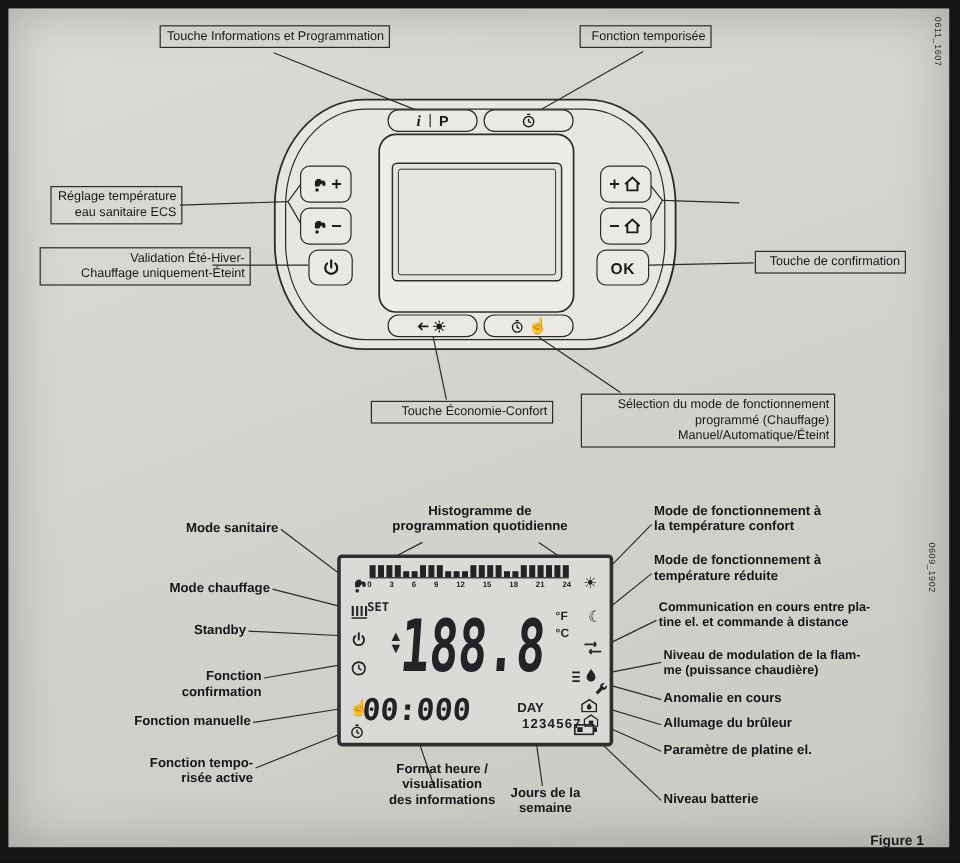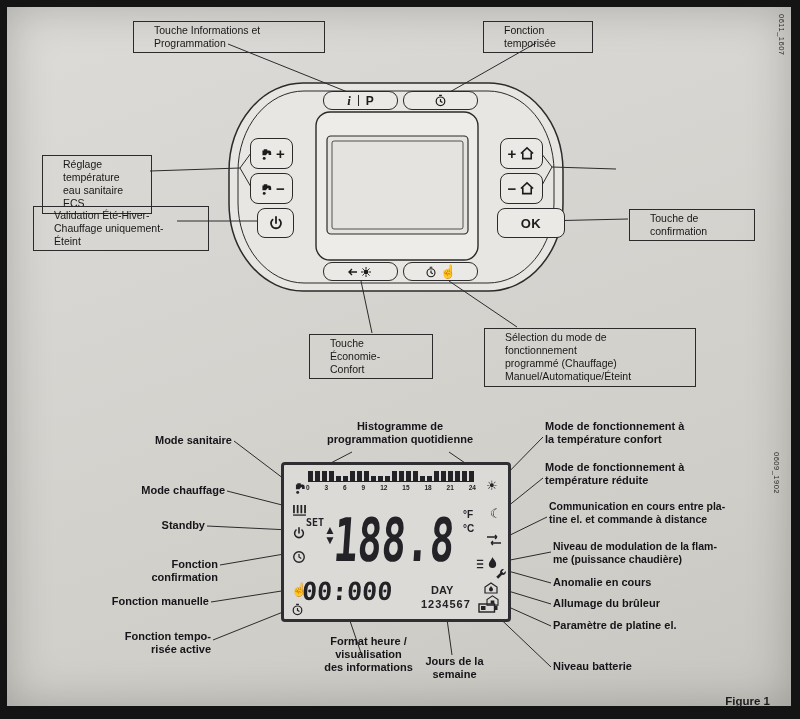--- a/index.html
+++ b/index.html
@@ -3,21 +3,21 @@
 <meta charset="utf-8">
 <style>
   html,body{margin:0;padding:0;background:#101010;}
   .root{position:relative;width:800px;height:719px;background:#141414;overflow:hidden;
         font-family:"Liberation Sans",sans-serif;color:#1c1c1c;}
   .page-bg{position:absolute;left:7px;top:7px;right:9px;bottom:13px;
         background:linear-gradient(160deg,#dcdbd7 0%,#d6d5d1 35%,#cfcec8 75%,#c7c6c0 100%);
         box-shadow:inset 0 0 45px rgba(0,0,0,.22);}
   svg.overlay{position:absolute;left:0;top:0;z-index:1;pointer-events:none;}
   .co{position:absolute;z-index:2;box-sizing:border-box;border:1px solid #2b2b2b;
-      padding:2px 20px;font-size:10.5px;line-height:1.25;text-align:left;
+      padding:2px 4px;font-size:10.5px;line-height:1.25;text-align:right;
       white-space:pre-line;color:#181818;}
   .lbl{position:absolute;z-index:2;box-sizing:border-box;font-weight:bold;font-size:11px;
       line-height:1.2;white-space:pre-line;color:#15151a;}
   .lbl.sm{font-size:10.5px;}
   .r{text-align:right;} .c{text-align:center;}
   .btn{position:absolute;z-index:3;box-sizing:border-box;border:1.6px solid #2b2b2b;
       border-radius:8px;background:#eae9e5;display:flex;align-items:center;
       justify-content:center;gap:3px;font-weight:bold;color:#1c1c1c;cursor:pointer;}
   .btn .sign{font-size:15px;line-height:1;}
   .btn-top{border-radius:9px;height:19px;font-size:11px;}
@@ -28,21 +28,21 @@
   .ic{display:block;}
   .lcd{position:absolute;z-index:2;border:3px solid #2f2f33;border-radius:4px;
        background:#dbdad6;box-sizing:border-box;}
   .lcd *{position:absolute;box-sizing:border-box;color:#232327;}
   .bars{display:flex;align-items:flex-end;gap:2px;height:11px;border-bottom:1.5px solid #232327;}
   .bars .bar{position:static;width:5px;background:#232327;}
   .bars .tall{height:10px;} .bars .short{height:5px;}
   .scale{display:flex;justify-content:space-between;font-size:6.5px;font-weight:bold;}
   .scale span{position:static;}
   .seg{font-family:"DejaVu Sans Mono",monospace;font-weight:bold;}
-  .set{font-size:10px;margin-top:16px;}
+  .set{font-size:10px;}
   .temp{font-size:40px;line-height:1;transform:skewX(-4deg) scaleY(1.5);transform-origin:top left;}
   .time{font-size:25px;line-height:1;transform:skewX(-4deg);}
   .deg{font-size:10px;font-weight:bold;}
   .dayw{font-size:11px;font-weight:bold;}
   .days{font-size:11px;font-weight:bold;letter-spacing:1px;}
   .arrcol{font-size:12px;line-height:.85;text-align:center;}
   .glyph{font-size:13px;line-height:1;}
   .figure{position:absolute;z-index:2;font-weight:bold;font-size:11.5px;}
   .vcode{position:absolute;z-index:2;writing-mode:vertical-rl;font-size:7.5px;
          letter-spacing:.5px;color:#2a2a2a;}
@@ -95,21 +95,21 @@
     </g>
   </svg>
 
   <div class="co" style="left:133px;top:21px;width:192px">Touche Informations et Programmation</div>
   <div class="co" style="left:483px;top:21px;width:110px">Fonction temporisée</div>
   <div class="co" style="left:42px;top:155px;width:110px">Réglage température
 eau sanitaire ECS</div>
   <div class="co" style="left:33px;top:206px;width:176px">Validation Été-Hiver-
 Chauffage uniquement-Éteint</div>
   <div class="co" style="left:629px;top:209px;width:126px">Touche de confirmation</div>
-  <div class="co" style="left:309px;top:334px;width:124px">Touche Économie-Confort</div>
+  <div class="co" style="left:309px;top:334px;width:152px">Touche Économie-Confort</div>
   <div class="co" style="left:484px;top:328px;width:212px">Sélection du mode de fonctionnement
 programmé (Chauffage)
 Manuel/Automatique/Éteint</div>
 
   <div class="btn btn-top" style="left:323px;top:91px;width:75px;">
     <span class="ib">i</span>
     <span class="vdiv"></span>
     <span class="pb">P</span>
   </div>
   <div class="btn btn-top" style="left:403px;top:91px;width:75px;">
@@ -158,21 +158,21 @@
     <svg class="ic" width="16" height="15" viewBox="0 0 16 16">
       <path d="M1.5 8 8 2l6.5 6M3.5 7v6.5h9V7" fill="none" stroke="#1c1c1c" stroke-width="1.7"></path>
     </svg>
   </div>
   <div class="btn" style="left:500px;top:173px;width:43px;height:31px">
     <span class="sign">−</span>
     <svg class="ic" width="16" height="15" viewBox="0 0 16 16">
       <path d="M1.5 8 8 2l6.5 6M3.5 7v6.5h9V7" fill="none" stroke="#1c1c1c" stroke-width="1.7"></path>
     </svg>
   </div>
-  <div class="btn okb" style="left:497px;top:208px;width:68px;height:30px">OK</div>
+  <div class="btn okb" style="left:497px;top:208px;width:44px;height:30px">OK</div>
 
   <div class="lbl c" style="left:315px;top:420px;width:170px">Histogramme de
 programmation quotidienne</div>
   <div class="lbl r" style="left:146px;top:434px;width:86px">Mode sanitaire</div>
   <div class="lbl r" style="left:135px;top:484px;width:90px">Mode chauffage</div>
   <div class="lbl r" style="left:145px;top:519px;width:60px">Standby</div>
   <div class="lbl r" style="left:103px;top:558px;width:115px">Fonction confirmation</div>
   <div class="lbl r" style="left:105px;top:595px;width:104px">Fonction manuelle</div>
   <div class="lbl r" style="left:119px;top:630px;width:92px">Fonction tempo-
 risée active</div>
@@ -283,19 +283,19 @@
       <rect x="5" y="6" width="4" height="3.5" fill="#232327"></rect>
     </svg>
     <svg style="left:194px;top:138px" width="20" height="10" viewBox="0 0 20 10">
       <rect x="1" y="1" width="15.5" height="8" fill="none" stroke="#232327" stroke-width="1.4"></rect>
       <rect x="17" y="3" width="2.5" height="4" fill="#232327"></rect>
       <rect x="3" y="3" width="4.5" height="4" fill="#232327"></rect>
     </svg>
 
     <div class="seg time" style="left:18px;top:114px">00:000</div>
     <div class="dayw" style="left:147px;top:119px">DAY</div>
-    <div class="days" style="left:137px;top:133px">1234567</div>
+    <div class="days" style="left:151px;top:133px">1234567</div>
   </div>
 
   <div class="figure" style="left:700px;top:695px;width:70px;text-align:right">Figure 1</div>
   <div class="vcode" style="left:777px;top:14px">0611_1607</div>
   <div class="vcode" style="left:772px;top:452px">0609_1902</div>
 </div>
 
 </body></html>

